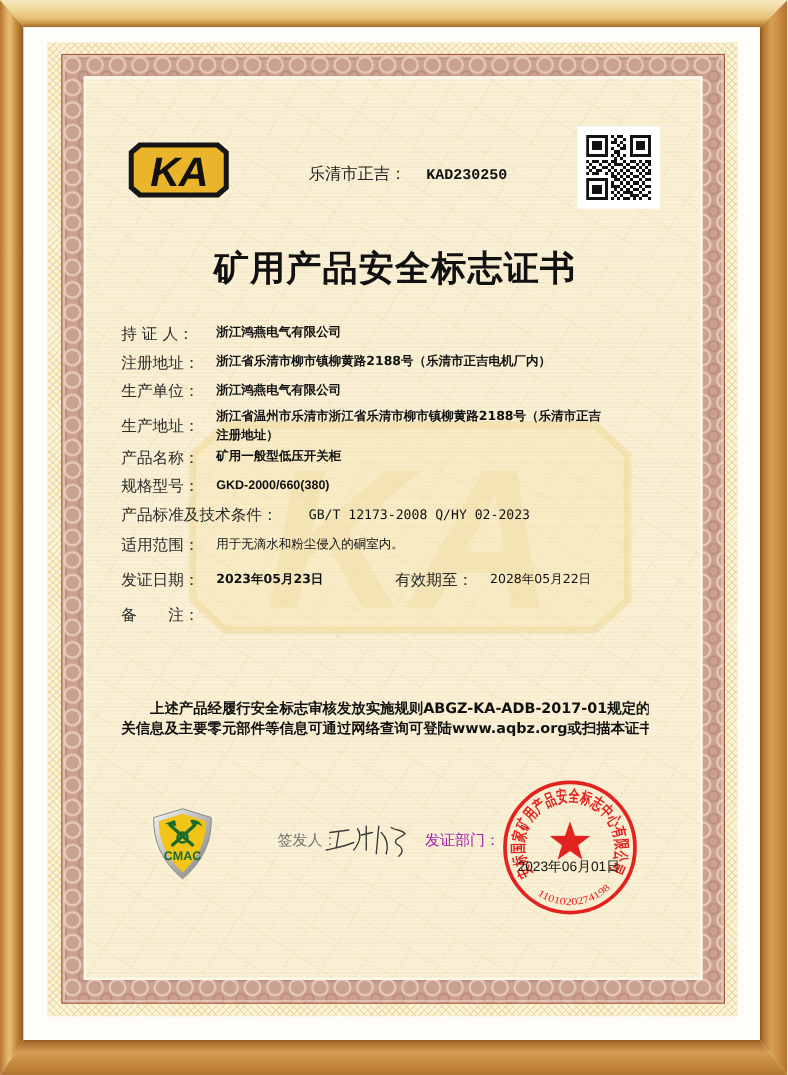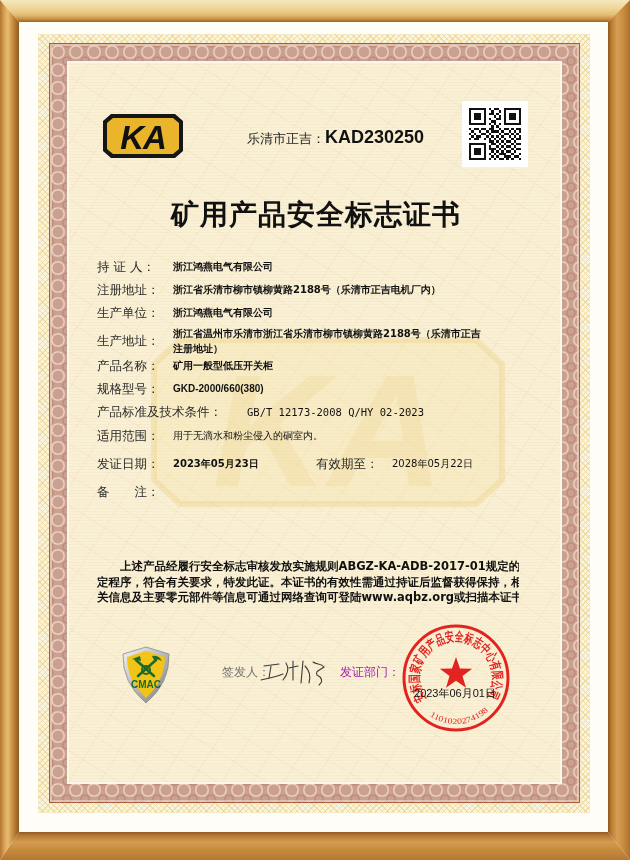--- a/index.html
+++ b/index.html
@@ -56,21 +56,21 @@
     background:
       repeating-linear-gradient(32deg, rgba(226,198,140,0.16) 0 1px, transparent 1px 26px),
       repeating-linear-gradient(-58deg, rgba(226,198,140,0.16) 0 1px, transparent 1px 26px),
       repeating-linear-gradient(0deg, rgba(236,220,180,0.25) 0 1px, transparent 1px 3px),
       #f9f0d5;
   }
 
   
   .ka-logo { left:102px; top:113px; width:82px; height:46px; }
   .serial { left:247px; top:130px; font-size:13px; color:#222; white-space:nowrap; }
-  .serial .val { font-family:Liberation Sans, sans-serif; font-size:18px; margin-left:0; }
+  .serial .val { font-family:Liberation Mono, monospace; font-size:12px; margin-left:16px; }
   .qr-box { left:462px; top:101px; width:66px; height:66px; background:#fff; }
   .qr-box svg { position:absolute; left:7px; top:7px; }
   .title {
     left:0; top:196px; width:632px; text-align:center;
     font-family:"DejaVu Serif","Liberation Serif",serif; font-weight:bold;
     font-size:28px; letter-spacing:1px; color:#111;
   }
   .watermark { left:150px; top:336px; width:356px; height:172px; }
 
   
@@ -156,21 +156,20 @@
 <div class="abs lbl" style="left:97px;top:457px">发证日期：</div>
 <div class="abs val" style="left:173px;top:457px;font-weight:bold">2023年05月23日</div>
 <div class="abs lbl" style="left:316px;top:457px">有效期至：</div>
 <div class="abs val" style="left:392px;top:457px;font-weight:normal">2028年05月22日</div>
 
 <div class="abs lbl" style="left:97px;top:485px">备　　注：</div>
 <div class="abs val" style="left:173px;top:485px"></div>
 
 <div class="abs statement">
   <div class="first">上述产品经履行安全标志审核发放实施规则ABGZ-KA-ADB-2017-01规定的合格评</div>
-  <div>定程序，符合有关要求，特发此证。本证书的有效性需通过持证后监督获得保持，相</div>
   <div>关信息及主要零元部件等信息可通过网络查询可登陆www.aqbz.org或扫描本证书二维</div>
 </div>
 
 <svg class="abs cmac" viewBox="0 0 50 58">
   <defs>
     <linearGradient id="silver" x1="0" y1="0" x2="1" y2="1">
       <stop offset="0" stop-color="#f4f4f4"></stop>
         <stop offset="0.5" stop-color="#b9b9b9"></stop>
         <stop offset="1" stop-color="#7d7d7d"></stop>
     </linearGradient>

